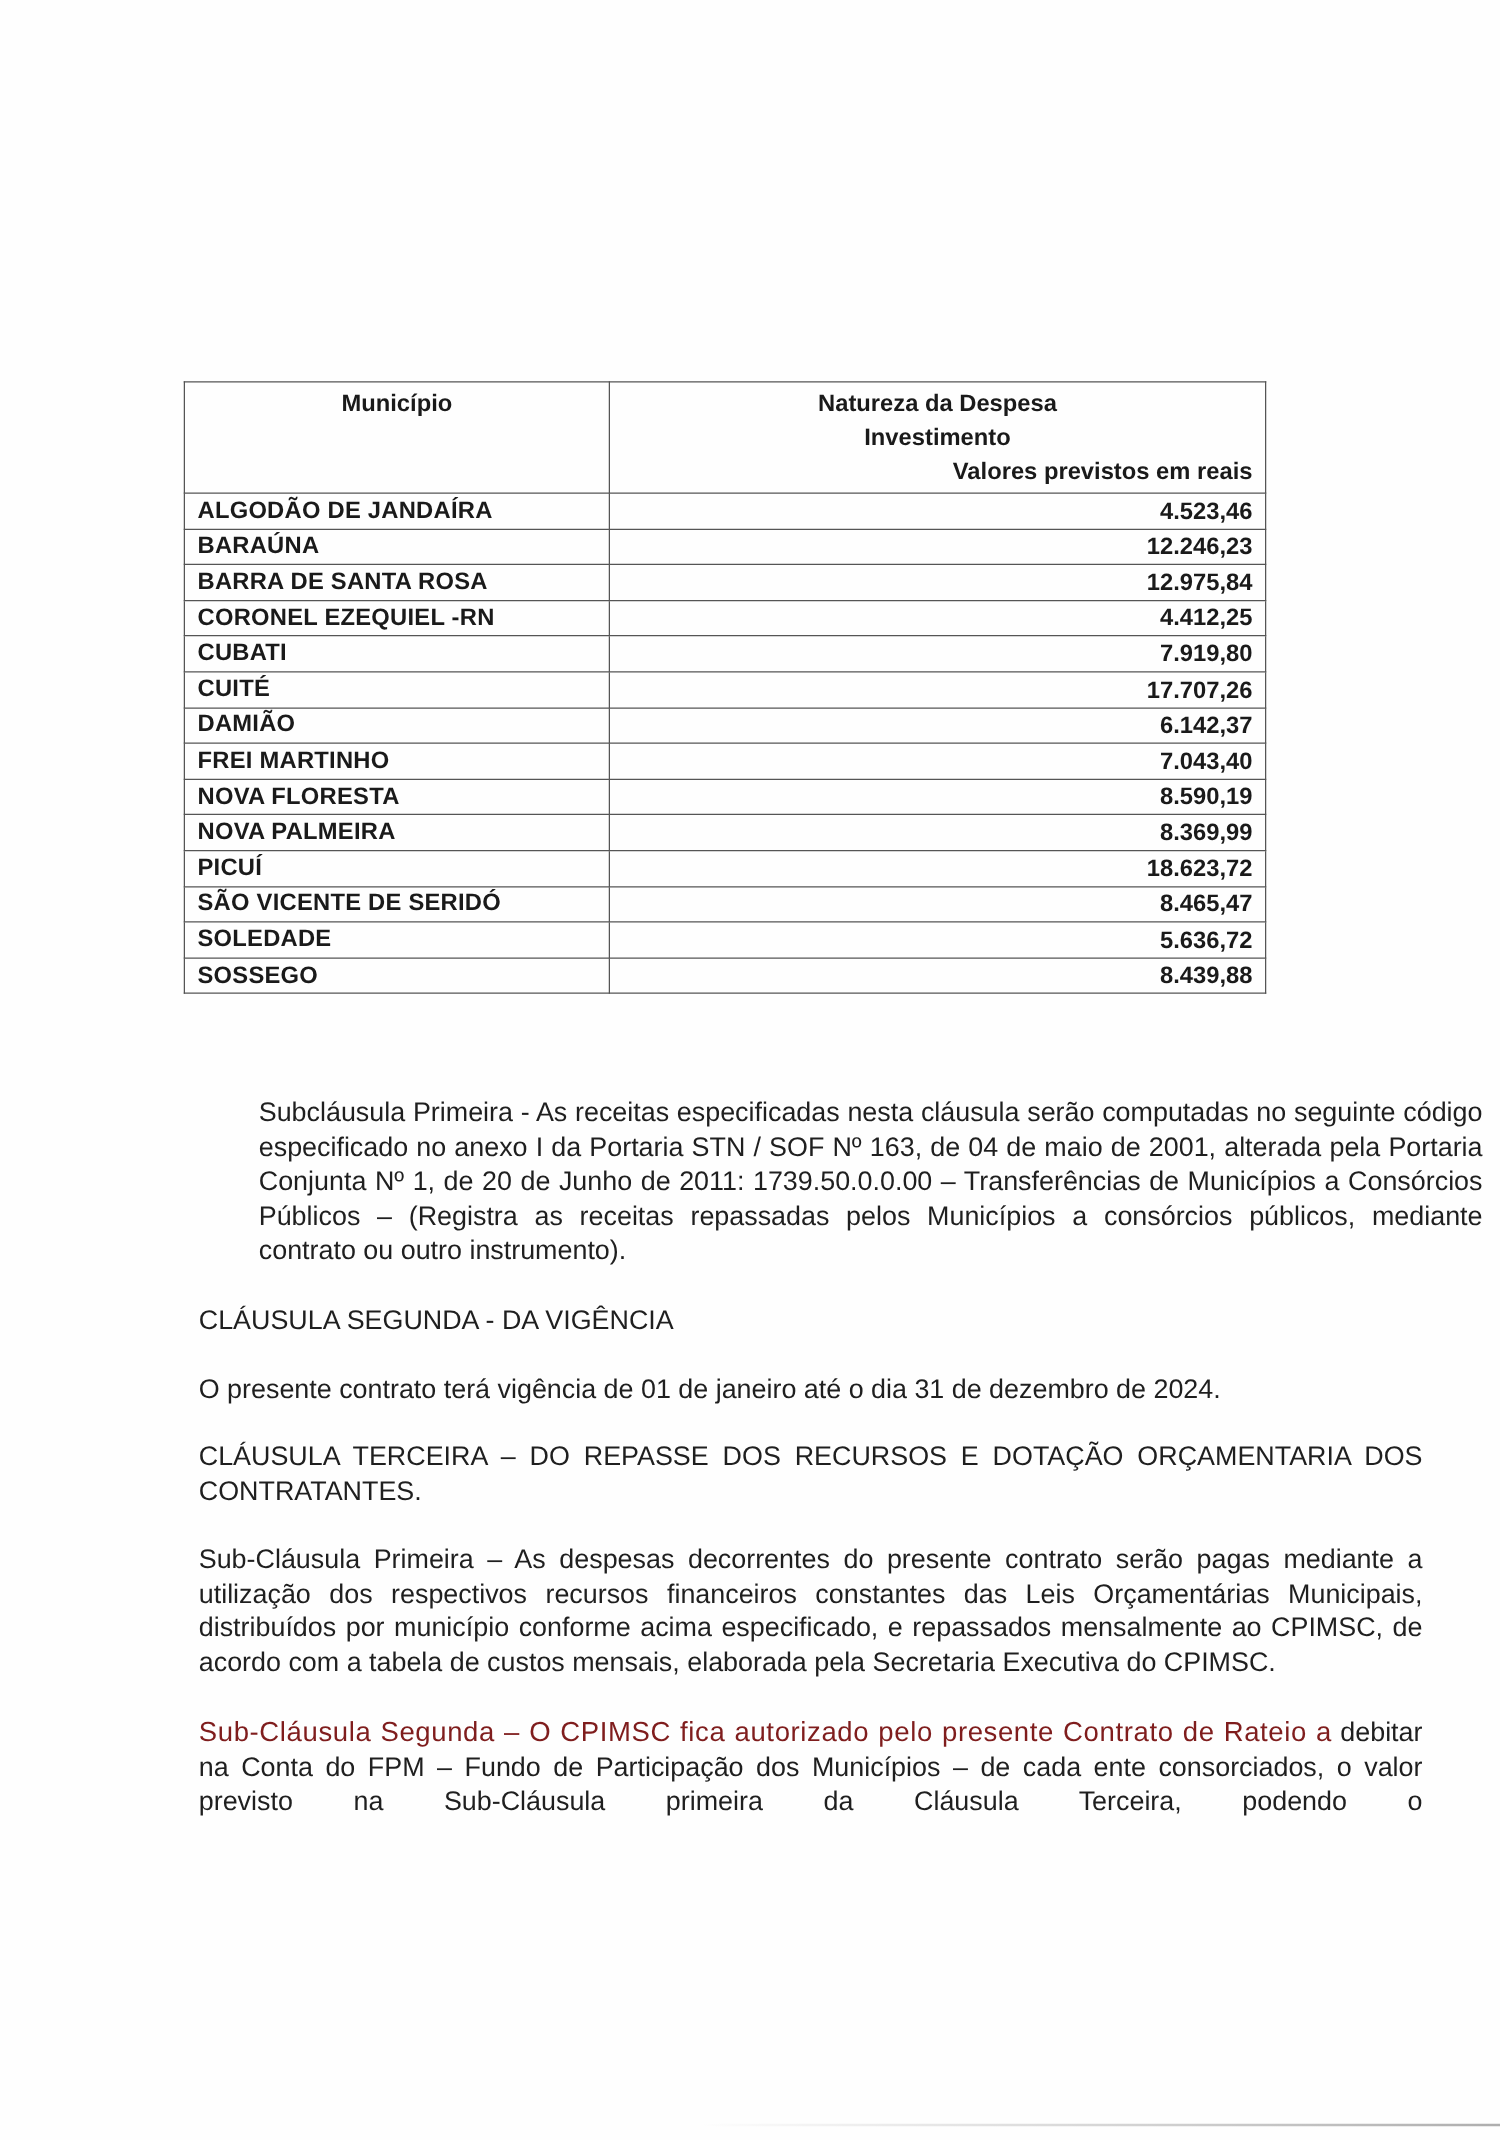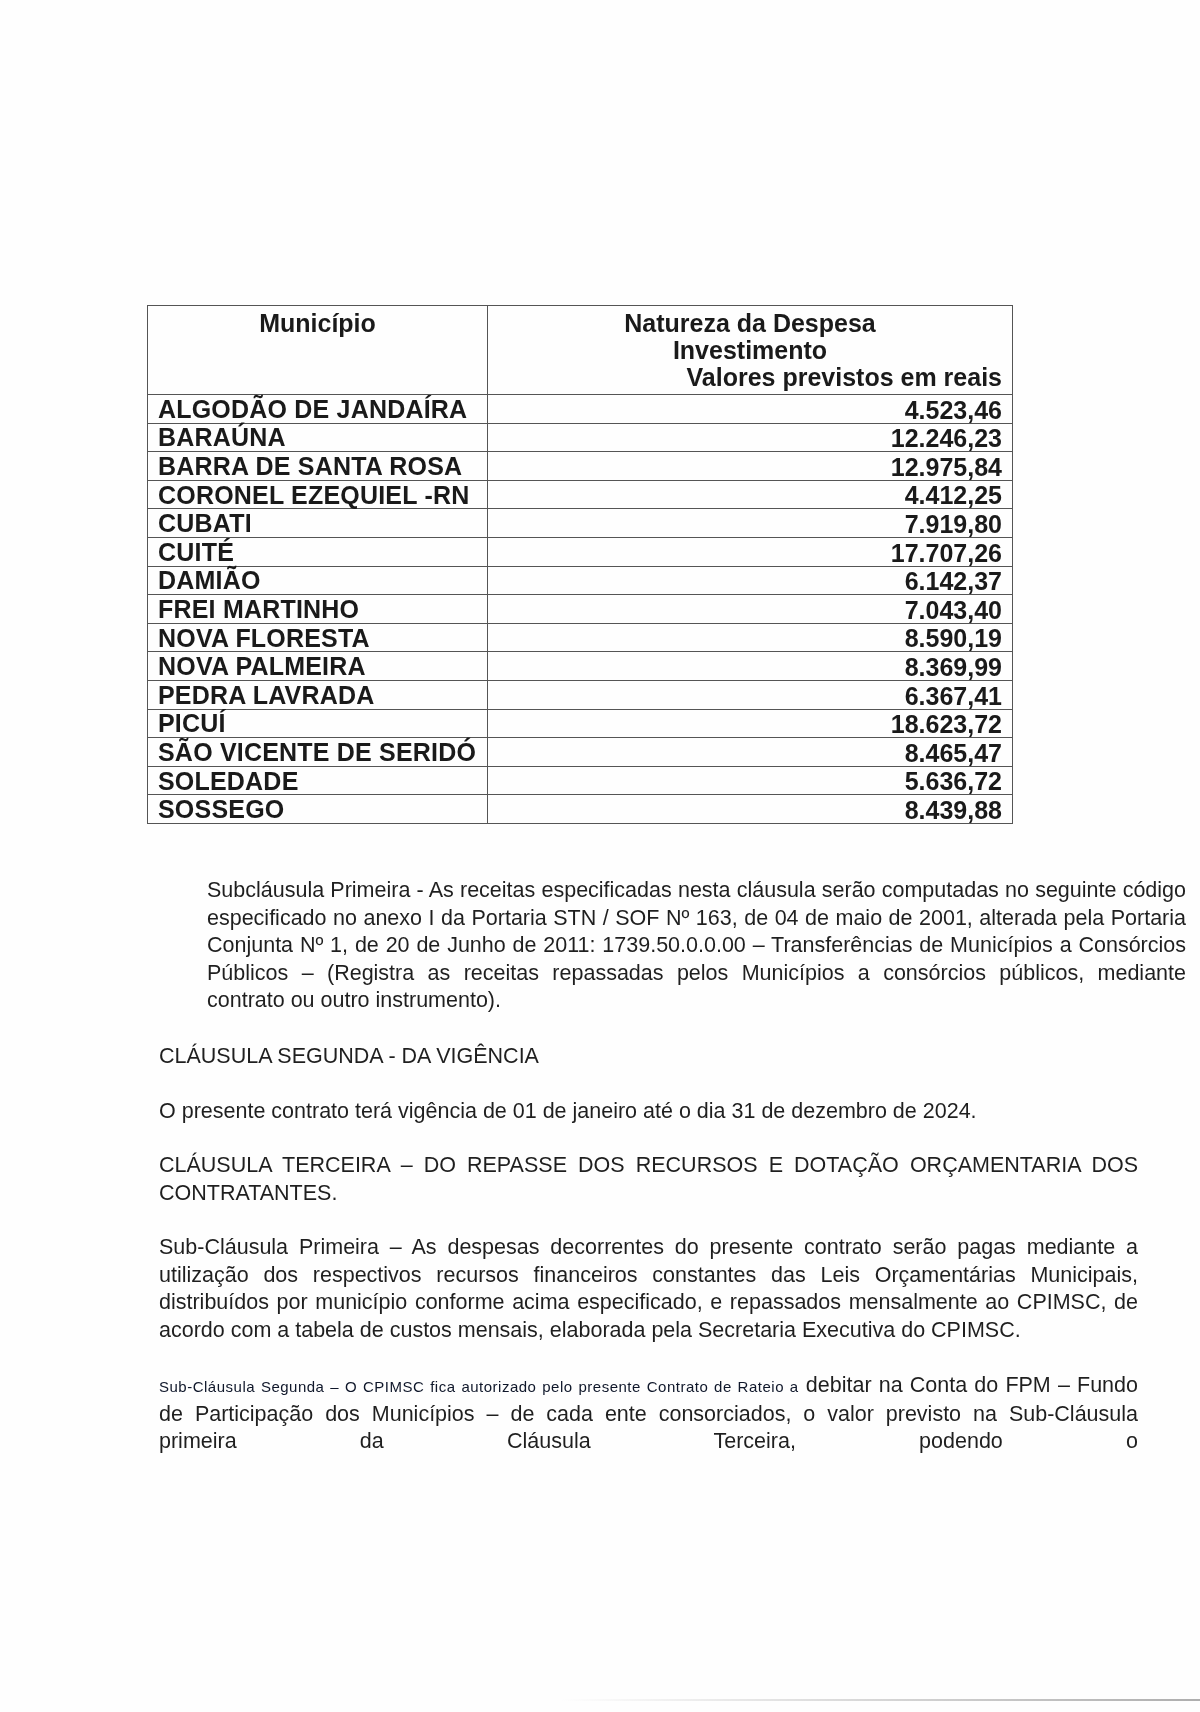--- a/index.html
+++ b/index.html
@@ -5,37 +5,37 @@
   html, body { margin: 0; padding: 0; background: #ffffff; }
   body { width: 1200px; height: 1712px; position: relative; overflow: hidden;
          font-family: "Liberation Sans", sans-serif; color: #1f1f1f; }
   .page { position: absolute; left: 0; top: 0; width: 1200px; height: 1712px; background: #fefefe; }
   .para { position: absolute; left: 159px; width: 979px; font-size: 21.5px; line-height: 27.5px;
           text-align: justify; text-align-last: left; margin: 0; }
   .para.full { text-align-last: justify; }
   .bold { font-weight: bold; }
   .lead { top: 193px; }
   table.inv { position: absolute; left: 147px; top: 305px; width: 866px; border-collapse: collapse;
-              font-weight: bold; font-size: 25px; color: #1a1a1a; }
+              font-weight: bold; font-size: 19px; color: #1a1a1a; }
   table.inv td, table.inv th { border: 1.3px solid #555; padding: 0 10px 0 10px; }
   table.inv th { font-weight: bold; vertical-align: top; height: 84px; padding-top: 4px; }
   th.col-mun { width: 319px; text-align: center; }
   th.col-val { text-align: center; }
   .hdr-line { display: block; line-height: 27px; }
   .hdr-line.right { text-align: right; }
   table.inv td { height: 27.6px; line-height: 26px; padding-top: 0; padding-bottom: 0; }
   td.mun { text-align: left; letter-spacing: 0.2px; }
   td.val { text-align: right; vertical-align: bottom; }
   .p-sub1 { top: 877px; margin-left: 48px; }
   .p-cl2 { top: 1043px; }
   .p-vig { top: 1098px; }
   .p-cl3 { top: 1152px; }
   .p-sc1 { top: 1234px; }
   .p-sc2 { top: 1372px; }
-  .p-sc2 .small { font-size: 15px; letter-spacing: 0.5px; color: #0f172a; }
+  .p-sc2 .small { font-size: 22px; letter-spacing: 0.5px; color: #7f1d1d; }
   .scanline { position: absolute; left: 560px; top: 1699px; width: 640px; height: 2px;
               background: linear-gradient(to right, rgba(150,150,150,0.0), rgba(120,120,120,0.6)); }
 </style>
 </head>
 <body>
 
 <div class="page">
 
 
   <table class="inv">
@@ -86,24 +86,20 @@
         </tr>
         <tr>
           <td class="mun">NOVA FLORESTA</td>
           <td class="val">8.590,19</td>
         </tr>
         <tr>
           <td class="mun">NOVA PALMEIRA</td>
           <td class="val">8.369,99</td>
         </tr>
         <tr>
-          <td class="mun">PEDRA LAVRADA</td>
-          <td class="val">6.367,41</td>
-        </tr>
-        <tr>
           <td class="mun">PICUÍ</td>
           <td class="val">18.623,72</td>
         </tr>
         <tr>
           <td class="mun">SÃO VICENTE DE SERIDÓ</td>
           <td class="val">8.465,47</td>
         </tr>
         <tr>
           <td class="mun">SOLEDADE</td>
           <td class="val">5.636,72</td>

